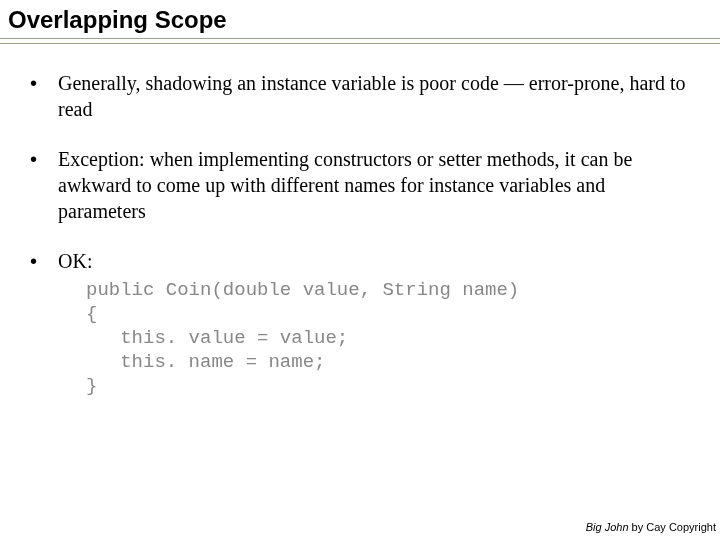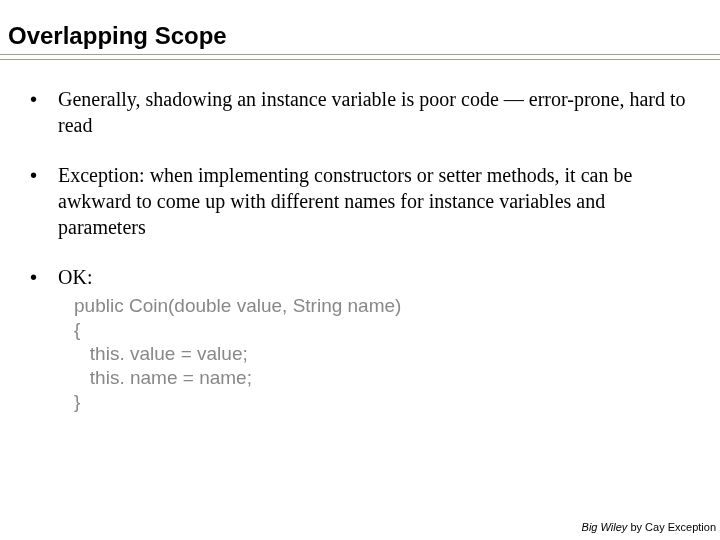--- a/index.html
+++ b/index.html
@@ -5,21 +5,21 @@
   * { margin: 0; padding: 0; box-sizing: border-box; }
   body {
     width: 720px;
     height: 540px;
     background: #ffffff;
     font-family: Arial, Helvetica, sans-serif;
     position: relative;
     overflow: hidden;
   }
   .title-wrap {
-    padding: 22px 8px 4px 8px;
+    padding: 6px 8px 4px 8px;
   }
   .title {
     font-family: "Trebuchet MS", Verdana, sans-serif;
     font-weight: bold;
     font-size: 24px;
     color: #000;
   }
   .rule {
     height: 1px;
     background: #9aa58a;
@@ -45,23 +45,23 @@
     text-align: left;
   }
   .bullet-text {
     flex: 1;
     font-size: 20px;
     line-height: 26px;
     color: #000;
     font-family: Liberation Serif, serif;
   }
   .code-block {
-    margin-left: 44px;
+    margin-left: 56px;
     margin-top: -10px;
-    font-family: Liberation Sans, sans-serif;
+    font-family: Liberation Mono, monospace;
     font-size: 19px;
     line-height: 24px;
     color: #888888;
     white-space: pre;
   }
   .footer {
     position: absolute;
     bottom: 6px;
     right: 4px;
     text-align: right;
@@ -103,15 +103,15 @@
   <div class="code-block">public Coin(double value, String name)
 {
    this. value = value;
    this. name = name;
 }</div>
 
 </div>
 
 <div class="footer">
   <div>
-    <span class="book">Big Wiley</span><span> by Cay Exception</span>
+    <span class="book">Big John</span><span> by Cay Copyright</span>
   </div>
 </div>
 
 </body></html>

